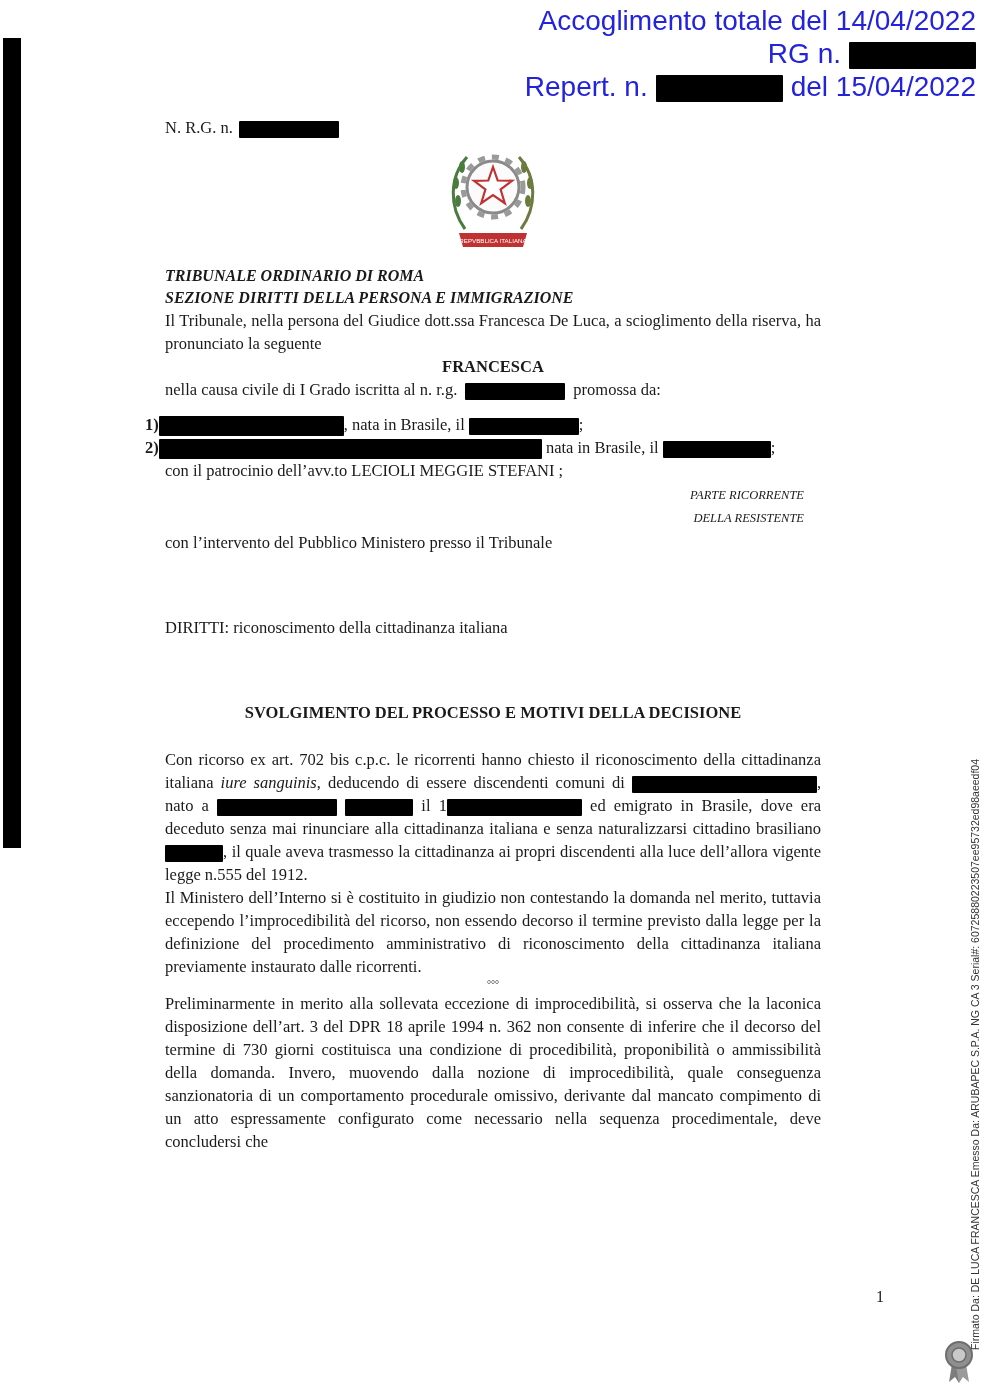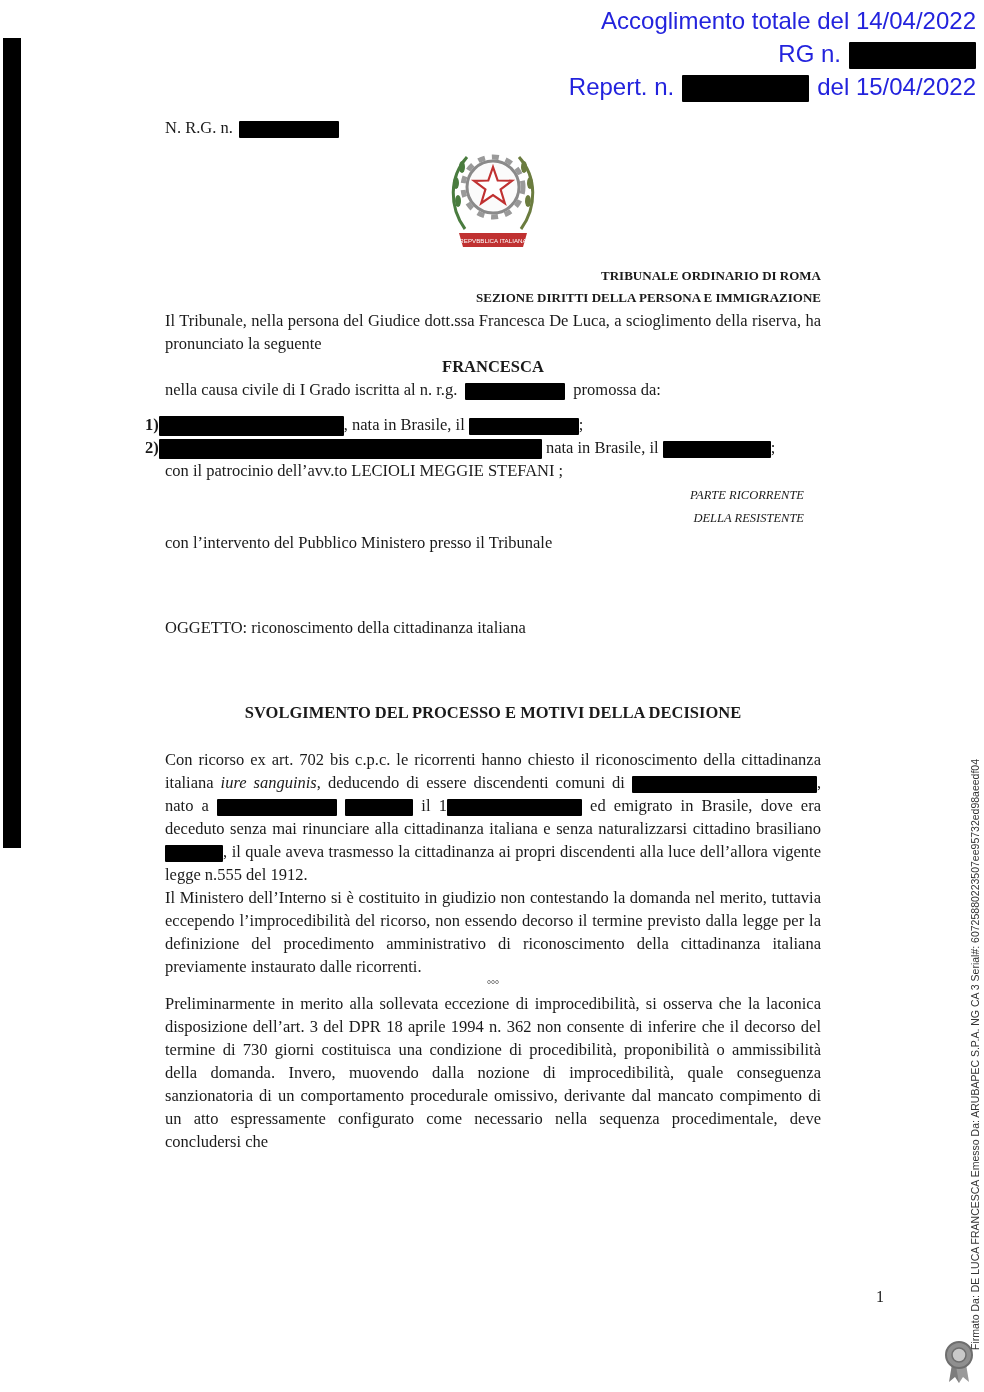--- a/index.html
+++ b/index.html
@@ -10,21 +10,21 @@
     font-family:"Liberation Serif", serif;
     color:#1a1a1a;
     overflow:hidden;
   }
   
   .top-header{
     position:absolute;top:4px;right:8px;
     text-align:right;
     font-family:"Liberation Sans", sans-serif;
     color:#2323dd;
-    font-size:24px;line-height:33px;
+    font-size:28px;line-height:33px;
     white-space:nowrap;
   }
   .top-header .hline{height:33px;}
   .redact{
     display:inline-block;background:#000;
     vertical-align:middle;border-radius:1px;
   }
   .r-hdr{width:127px;height:27px;margin-left:8px;}
   .r-hdr2{width:127px;height:27px;margin:0 8px;}
   
@@ -33,21 +33,21 @@
     width:18px;height:810px;background:#000;
   }
   
   .col{
     position:absolute;left:165px;top:116px;width:656px;
     font-size:16.5px;line-height:23px;
   }
   .nrg-line{margin-bottom:4px;}
   .r-nrg{width:100px;height:17px;margin-left:6px;}
   .emblem-wrap{text-align:center;margin:2px 0 6px 0;}
-  .title{ text-align:right;font-weight:bold;font-size:13px;line-height:22px;}
+  .title{ text-align:left;font-weight:bold;font-size:16px;line-height:22px;font-style:italic;}
   .just{text-align:justify;}
   .center{text-align:center;}
   .bold{font-weight:bold;}
   .ital{font-style:italic;}
   .party-label{
     text-align:right;font-style:italic;font-size:12.5px;
     line-height:20px;margin:3px 17px;
   }
   .party-line{text-indent:-20px;margin-left:0;}
   .party-num{font-weight:bold;}
@@ -146,21 +146,21 @@
     <div class="party-label">PARTE RICORRENTE</div>
 
 
 
     <div class="party-label">DELLA RESISTENTE</div>
 
     <div>con l’intervento del Pubblico Ministero presso il Tribunale</div>
 
     <div class="gap-lg"></div>
 
-    <div>OGGETTO: riconoscimento della cittadinanza italiana</div>
+    <div>DIRITTI: riconoscimento della cittadinanza italiana</div>
 
     <div class="gap-lg"></div>
 
     <div class="center bold">SVOLGIMENTO DEL PROCESSO E MOTIVI DELLA DECISIONE</div>
 
     <div class="gap-md"></div>
 
     <div class="just">
       <span>Con ricorso ex art. 702 bis c.p.c. le ricorrenti hanno chiesto il riconoscimento della cittadinanza italiana </span><span class="ital">iure sanguinis</span><span>, deducendo di essere discendenti comuni di </span><span class="redact r-p1a"></span><span>, nato a </span><span class="redact r-p1b"></span> <span class="redact r-p1c"></span><span> il 1</span><span class="redact r-p1d"></span><span> ed emigrato in Brasile, dove era deceduto senza mai rinunciare alla cittadinanza italiana e senza naturalizzarsi cittadino brasiliano </span><span class="redact r-p1e"></span><span>, il quale aveva trasmesso la cittadinanza ai propri discendenti alla luce dell’allora vigente legge n.555 del 1912.</span>
     </div>

